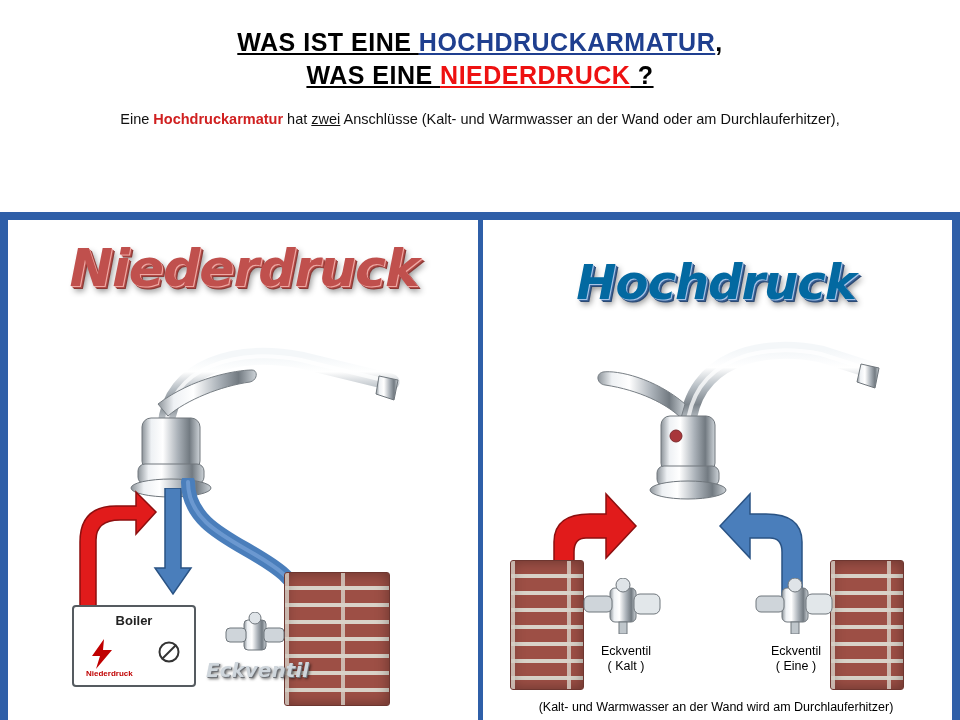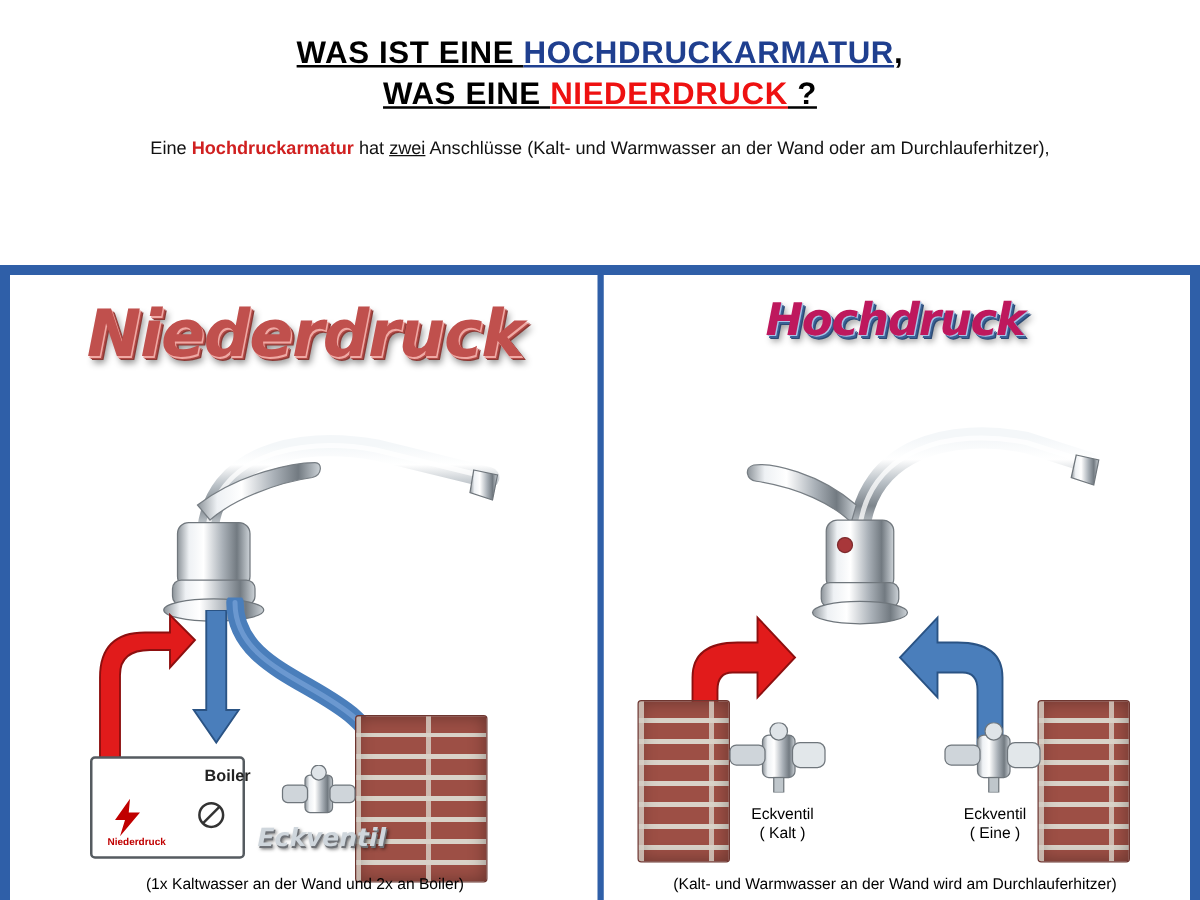--- a/index.html
+++ b/index.html
@@ -93,23 +93,23 @@
   }
   .wordart.nd {
     color: #c0504d;
     text-shadow:
       1px 1px 0 #efa9a4,
       2px 2px 0 #b24a46,
       3px 3px 0 #8c3a36,
       4px 5px 6px rgba(0,0,0,0.45);
   }
   .wordart.hd {
-    color: #be185d;
-    font-size: 36px;
-    margin-top: 16px;
+    color: #0369a1;
+    font-size: 48px;
+    margin-top: 34px;
     text-shadow:
       1px 1px 0 #a7c3e6,
       2px 2px 0 #3a6196,
       3px 3px 0 #2c4a74,
       4px 5px 6px rgba(0,0,0,0.45);
   }
 
   
   .caption {
     position: absolute;
@@ -254,21 +254,21 @@
       <svg width="40" height="110" viewBox="0 0 40 110" style="position:absolute;left:145px;top:268px;">
         <path d="M12 0 L28 0 L28 80 L38 80 L20 106 L2 80 L12 80 Z" fill="#4a7ebb" stroke="#2a5384" stroke-width="1.5"></path>
       </svg>
 
       <svg width="180" height="160" viewBox="0 0 180 160" style="position:absolute;left:168px;top:258px;">
         <path d="M12 4 C 12 70, 120 70, 128 132" fill="none" stroke="#4a7ebb" stroke-width="14" stroke-linecap="round"></path>
         <path d="M12 4 C 12 70, 120 70, 128 132" fill="none" stroke="#79a4d8" stroke-width="4" stroke-linecap="round" opacity="0.7"></path>
       </svg>
 
       <div class="boiler-box" style="left:64px;top:385px;width:120px;height:78px;">
-        <div class="boiler-title" style="top:6px;padding-left:48px;">Boiler</div>
+        <div class="boiler-title" style="top:6px;">Boiler</div>
         <svg width="26" height="30" viewBox="0 0 26 30" style="position:absolute;left:16px;top:32px;">
           <path d="M14 0 L2 17 L10 17 L6 30 L22 11 L13 11 Z" fill="#c00000"></path>
         </svg>
         <div class="nd-badge" style="left:12px;top:62px;">Niederdruck</div>
         <svg width="22" height="22" viewBox="0 0 22 22" style="position:absolute;right:14px;top:34px;">
           <circle cx="11" cy="11" r="9.5" fill="none" stroke="#333333" stroke-width="2"></circle>
           <line x1="4.5" y1="17.5" x2="17.5" y2="4.5" stroke="#333333" stroke-width="2"></line>
         </svg>
       </div>
 
@@ -276,21 +276,20 @@
 
       <svg width="70" height="50" viewBox="0 0 70 50" style="position:absolute;left:212px;top:392px;">
         <rect x="24" y="8" width="22" height="30" rx="4" fill="url(#chromeH)" stroke="#6f767c"></rect>
         <rect x="6" y="16" width="20" height="14" rx="4" fill="#cfd5da" stroke="#6f767c"></rect>
         <rect x="44" y="16" width="20" height="14" rx="4" fill="#cfd5da" stroke="#6f767c"></rect>
         <circle cx="35" cy="6" r="6" fill="#dfe4e8" stroke="#6f767c"></circle>
       </svg>
 
       <div class="eckventil-word" style="left:198px;top:438px;">Eckventil</div>
 
-      <div class="caption">(1x Kaltwasser an der Wand und 2x an Boiler)</div>
     </div>
 
     <div class="divider"></div>
 
     <div class="half">
       <div class="wordart hd">Hochdruck</div>
 
       <svg width="380" height="230" viewBox="0 0 380 230" style="position:absolute;left:55px;top:88px;">
         <defs>
           <linearGradient id="chromeV2" x1="0" y1="0" x2="0" y2="1">

